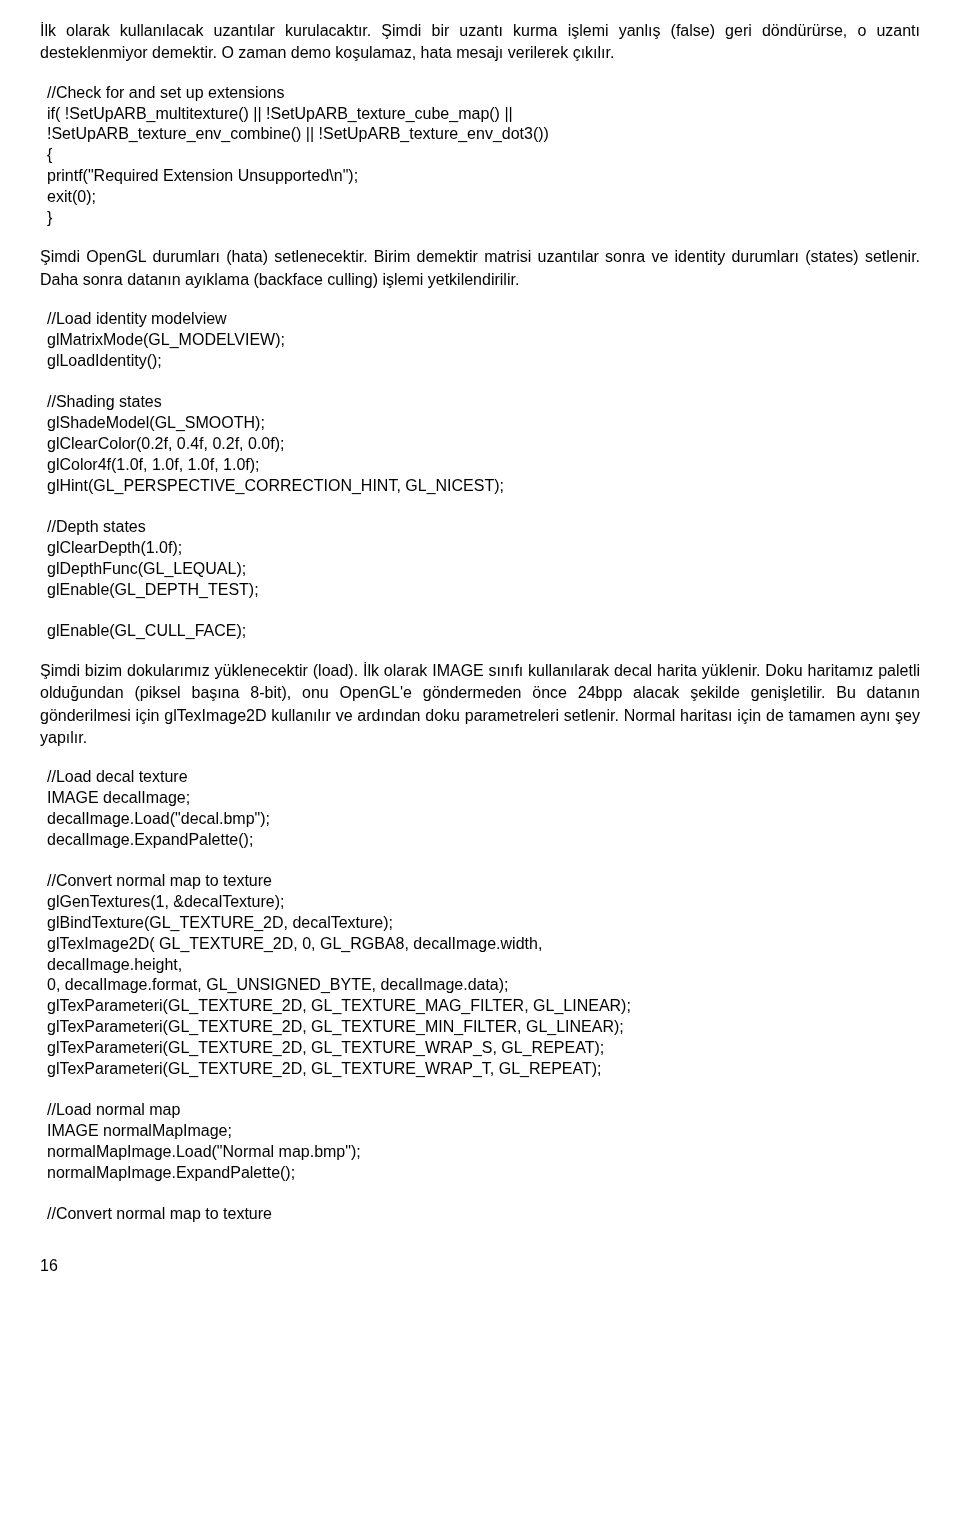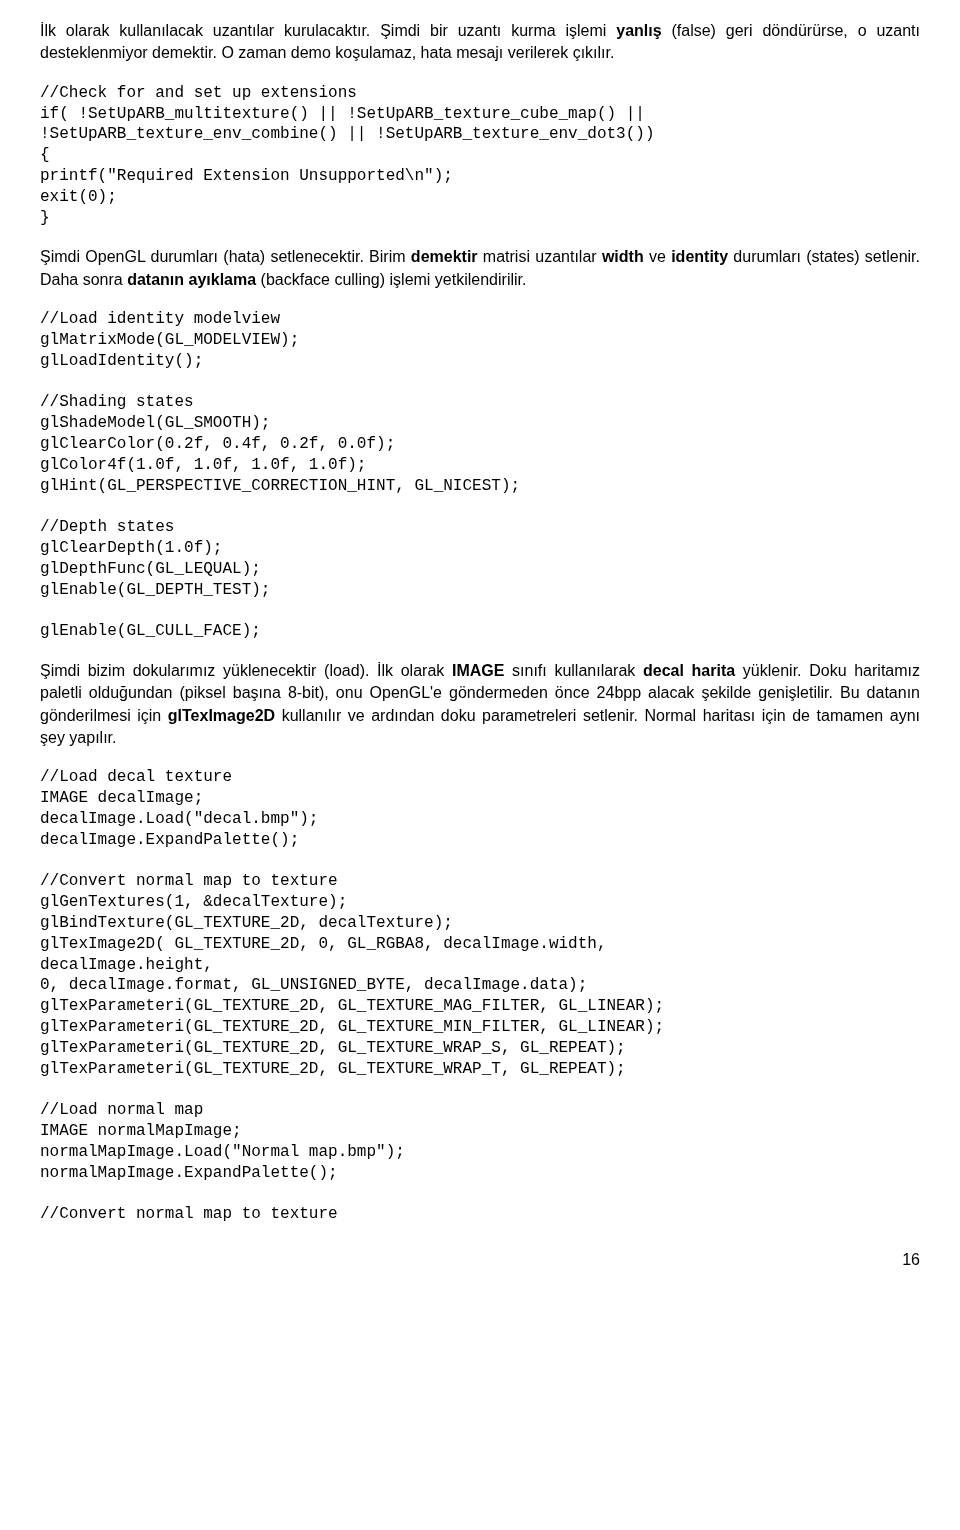--- a/index.html
+++ b/index.html
@@ -10,50 +10,50 @@
     margin: 20px auto;
     padding: 0 30px;
     color: #000;
     background: #fff;
   }
   p {
     margin: 0 0 18px 0;
     text-align: justify;
   }
   pre {
-    font-family: Liberation Mono, monospace;
+    font-family: Liberation Sans, sans-serif;
     font-size: 16px;
     white-space: pre-wrap;
-    margin: 0 0 18px 0;
+    margin: 0 0 18px 7px;
     line-height: 1.3;
   }
-  .bold { font-weight: bold; }
+  .bold { font-weight: normal; }
   .pagenum {
-    text-align: right;
-    margin-top: 24px;
+    text-align: left;
+    margin-top: 30px;
     font-size: 16px;
   }
 </style>
 </head>
 <body>
 
 <p>
   <span>İlk olarak kullanılacak uzantılar kurulacaktır. Şimdi bir uzantı  kurma işlemi </span><span class="bold">yanlış</span><span> (false) geri döndürürse, o uzantı desteklenmiyor demektir. O zaman demo koşulamaz, hata mesajı verilerek çıkılır.</span>
 </p>
 
 <pre>//Check for and set up extensions
 if( !SetUpARB_multitexture() || !SetUpARB_texture_cube_map() ||
 !SetUpARB_texture_env_combine() || !SetUpARB_texture_env_dot3())
 {
 printf("Required Extension Unsupported\n");
 exit(0);
 }</pre>
 
 <p>
-  <span>Şimdi OpenGL durumları (hata) setlenecektir. Birim </span><span class="bold">demektir</span><span> matrisi uzantılar </span><span class="bold">width</span><span> ve </span><span class="bold">identity</span><span> durumları (states) setlenir. Daha sonra </span><span class="bold">datanın ayıklama</span><span> (backface culling) işlemi yetkilendirilir.</span>
+  <span>Şimdi OpenGL durumları (hata) setlenecektir. Birim </span><span class="bold">demektir</span><span> matrisi uzantılar </span><span class="bold">sonra</span><span> ve </span><span class="bold">identity</span><span> durumları (states) setlenir. Daha sonra </span><span class="bold">datanın ayıklama</span><span> (backface culling) işlemi yetkilendirilir.</span>
 </p>
 
 <pre>//Load identity modelview
 glMatrixMode(GL_MODELVIEW);
 glLoadIdentity();
 
 //Shading states
 glShadeModel(GL_SMOOTH);
 glClearColor(0.2f, 0.4f, 0.2f, 0.0f);
 glColor4f(1.0f, 1.0f, 1.0f, 1.0f);

